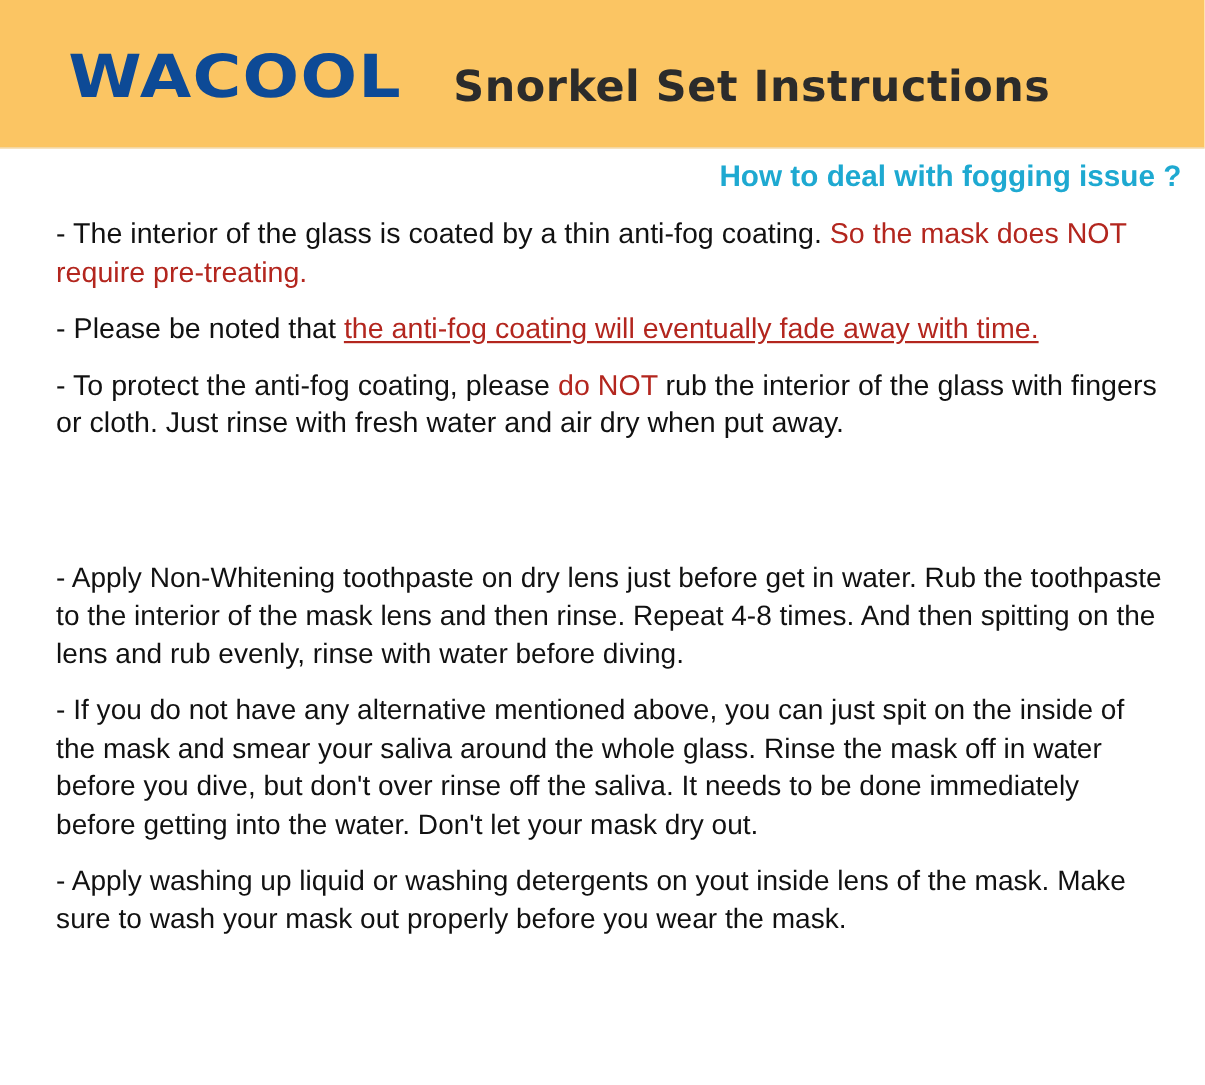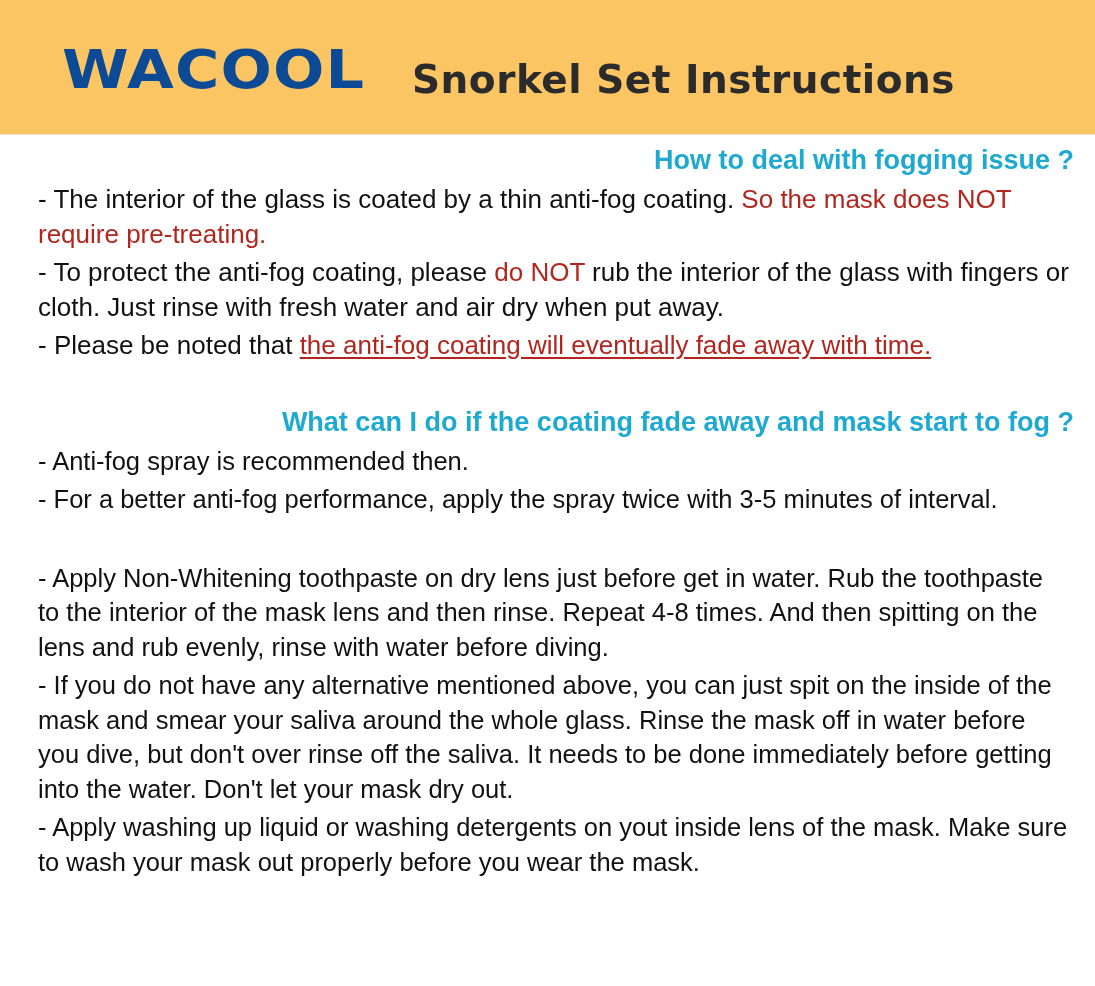--- a/index.html
+++ b/index.html
@@ -27,21 +27,21 @@
     font-size: 39px; line-height: 40px; color: #2b2b2b;
     letter-spacing: 0.5px;
   }
   .content { position: absolute; left: 34px; top: 142px; width: 1040px; }
   .heading {
     font-family: "Liberation Sans", sans-serif; font-weight: bold;
     font-size: 27px; line-height: 36px; color: #1ea9d1; margin: 0; text-align: right;
   }
   .para {
     font-family: "Liberation Sans", sans-serif;
-    font-size: 26px; line-height: 34.5px; color: #111; margin: 4px;
+    font-size: 26px; line-height: 34.5px; color: #111; margin: 17px;
   }
   .red { color: #b3261e; }
   .red-u { color: #b3261e; text-decoration: underline; text-underline-offset: 3px; }
   .cond { font-family: "Liberation Sans", sans-serif; font-size: 25.5px; line-height: 34.5px; }
   .gap1 { height: 37px; }
   .gap2 { height: 36px; }
 </style>
 </head>
 <body>
 
@@ -51,34 +51,29 @@
 </div>
 
 <div class="content">
 
   <section>
     <h2 class="heading">How to deal with fogging issue ?</h2>
     <p class="para">
       <span>- The interior of the glass is coated by a thin anti-fog coating. </span><span class="red">So the mask does NOT require pre-treating.</span>
     </p>
     <p class="para">
-      <span> - To protect the anti-fog coating, please </span><span class="red">do NOT</span><span> rub the interior of the glass with fingers or cloth. Just rinse with fresh water and air dry when put away.</span>
+      <span> - Please be noted that </span><span class="red-u">the anti-fog coating will eventually fade away with time.</span>
     </p>
     <p class="para">
-      <span> - Please be noted that </span><span class="red-u">the anti-fog coating will eventually fade away with time.</span>
+      <span> - To protect the anti-fog coating, please </span><span class="red">do NOT</span><span> rub the interior of the glass with fingers or cloth. Just rinse with fresh water and air dry when put away.</span>
     </p>
   </section>
 
   <div class="gap1"></div>
 
-  <section>
-    <h2 class="heading">What can I do if the coating fade away and mask start to fog ?</h2>
-    <p class="para cond"> - Anti-fog spray is recommended then.</p>
-    <p class="para cond"> - For a better anti-fog performance, apply the spray twice with 3-5 minutes of interval.</p>
-  </section>
 
   <div class="gap2"></div>
 
   <section>
     <p class="para cond"> - Apply Non-Whitening toothpaste on dry lens just before get in water. Rub the toothpaste to the interior of the mask lens and then rinse. Repeat 4-8 times. And then spitting on the lens and rub evenly, rinse with water before diving.</p>
     <p class="para cond"> - If you do not have any alternative mentioned above, you can just spit on the inside of the mask and smear your saliva around the whole glass. Rinse the mask off in water before you dive, but don't over rinse off the saliva. It needs to be done immediately before getting into the water. Don't let your mask dry out.</p>
     <p class="para cond"> - Apply washing up liquid or washing detergents on yout inside lens of the mask. Make sure to wash your mask out properly before you wear the mask.</p>
   </section>
 
 </div>

